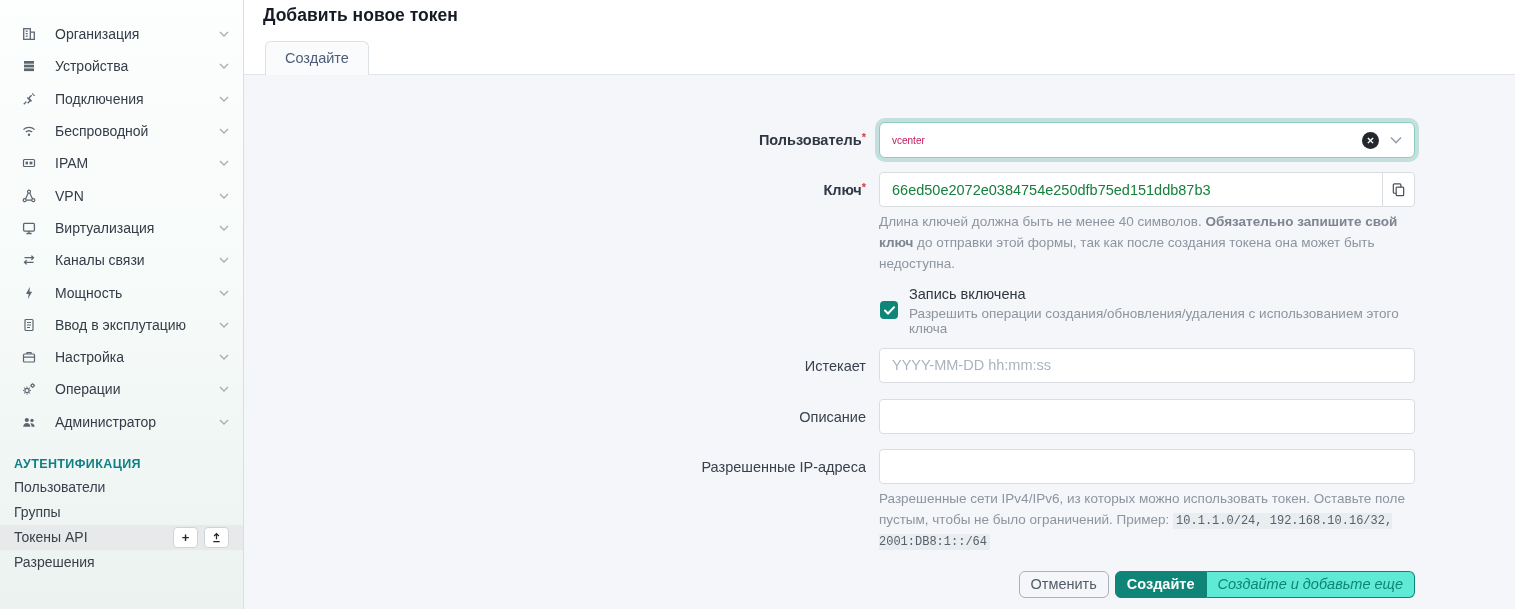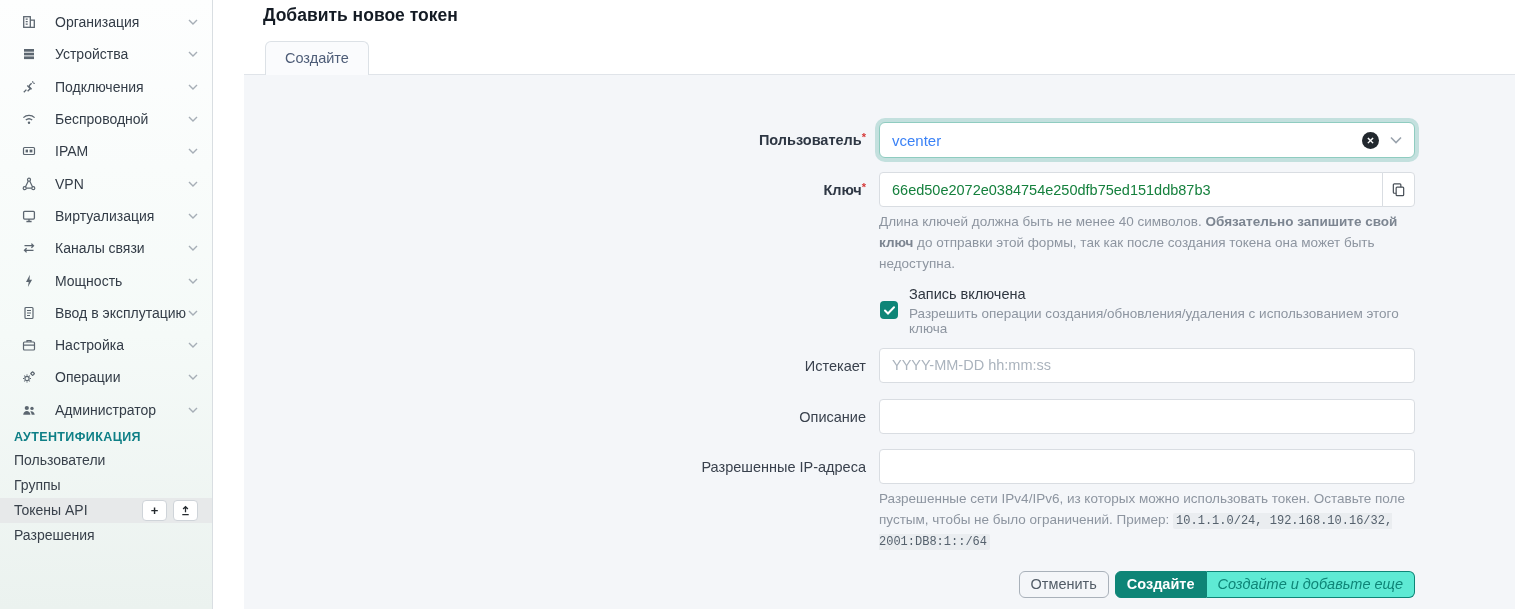--- a/index.html
+++ b/index.html
@@ -4,34 +4,34 @@
 <style>
   * { box-sizing: border-box; margin: 0; padding: 0; }
   html,body { width:1515px; height:609px; }
   body {
     font-family: "Liberation Sans", sans-serif;
     background:#ffffff; position:relative; overflow:hidden;
     color:#343c46;
   }
   
   .sidebar {
-    position:absolute; left:0; top:0; bottom:0; width:213px;
+    position:absolute; left:0; top:0; bottom:0; width:244px;
     background:linear-gradient(180deg,#fdfefe 0%,#f5faf8 55%,#ebf2ef 100%);
     border-right:1px solid #d9dee2;
-    padding-top:6px;
+    padding-top:18px;
   }
   .nav-item {
     display:flex; align-items:center; height:32.3px;
     padding:0 14px 0 20px; font-size:14px; color:#333c47; cursor:pointer;
   }
   .nav-item .nicon { width:17px; height:17px; margin-right:18px; color:#5c6670; flex:none; display:flex; align-items:center; justify-content:center; }
   .nav-item .nlabel { flex:1; white-space:nowrap; }
   .nav-item .chev { color:#a6aeb6; flex:none; display:flex; }
   .section-header {
-    padding:0 14px; height:22px; display:flex; align-items:center;
+    margin-top:15px; padding:0 14px; height:22px; display:flex; align-items:center;
     font-size:12.5px; font-weight:700; letter-spacing:.4px; color:#0e7f86;
   }
   .auth-item {
     height:25px; display:flex; align-items:center; padding:0 14px;
     font-size:14px; color:#39414b; cursor:pointer;
   }
   .auth-item.active { background:#e7e9ea; }
   .auth-item .alabel { flex:1; }
   .mini-btn {
     width:25px; height:21px; background:#ffffff; border:1px solid #cfd4d9;
@@ -63,21 +63,21 @@
     width:100%; height:35px; background:#fff; border:1px solid #d9dde2; border-radius:4px;
     padding:0 12px; font-size:14.5px; color:#15803d; font-family:"Liberation Sans",sans-serif; outline:none;
   }
   .tinput::placeholder { color:#aab3bd; opacity:1; }
   
   .select-box {
     height:36px; background:#fff; display:flex; align-items:center;
     border:1px solid #8fccc0; border-radius:6px; padding:0 12px;
     box-shadow:0 0 0 4px rgba(23,146,128,.22); cursor:pointer;
   }
-  .select-value { flex:1; font-size:15px; color:#3b82f6; }
+  .select-value { flex:1; font-size:10px; color:#be185d; }
   .clear-btn {
     width:17px; height:17px; border-radius:50%; background:#22282e; color:#fff;
     display:flex; align-items:center; justify-content:center; font-size:9.5px; font-weight:700;
     margin-right:11px; cursor:pointer;
   }
   
   .igroup { display:flex; }
   .igroup .tinput { border-radius:4px 0 0 4px; }
   .addon {
     width:33px; height:35px; background:#fff; border:1px solid #d9dde2; margin-left:-1px;

